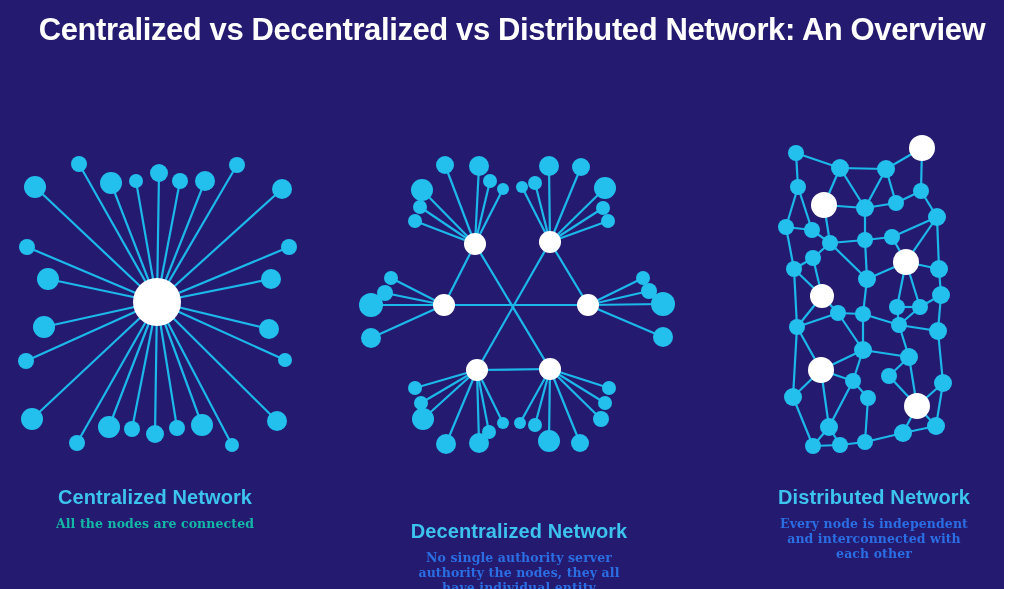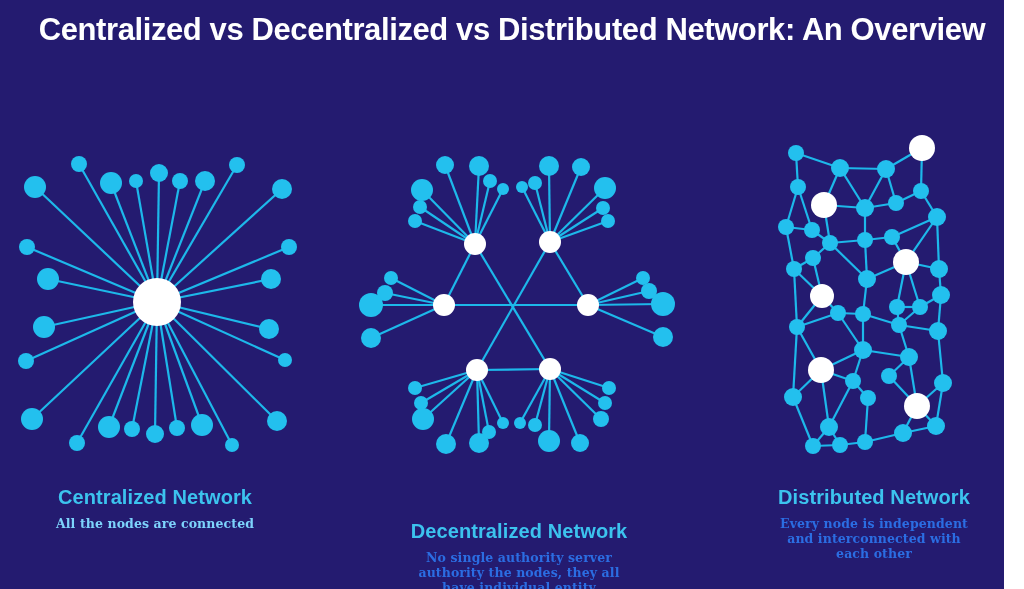--- a/index.html
+++ b/index.html
@@ -295,21 +295,21 @@
         <circle cx="829" cy="427" r="9" fill="#23c0ee"></circle>
         <circle cx="903" cy="433" r="9" fill="#23c0ee"></circle>
         <circle cx="813" cy="446" r="8" fill="#23c0ee"></circle>
         <circle cx="840" cy="445" r="8" fill="#23c0ee"></circle>
         <circle cx="865" cy="442" r="8" fill="#23c0ee"></circle>
       </g>
     </svg>
 
   <div class="caption caption-1">
     <div class="caption-heading" style="color: rgb(60, 195, 238);">Centralized Network</div>
-    <div class="caption-desc" style="color: #7dd3fc;">
+    <div class="caption-desc" style="color: #14b8a6;">
         <div>All the nodes are connected</div>
       </div>
   </div>
 
   <div class="caption caption-2">
     <div class="caption-heading" style="color: rgb(60, 195, 238);">Decentralized Network</div>
     <div class="caption-desc" style="color: rgb(43, 109, 226);">
         <div>No single authority server</div>
         <div>authority the nodes, they all</div>
         <div>have individual entity</div>

